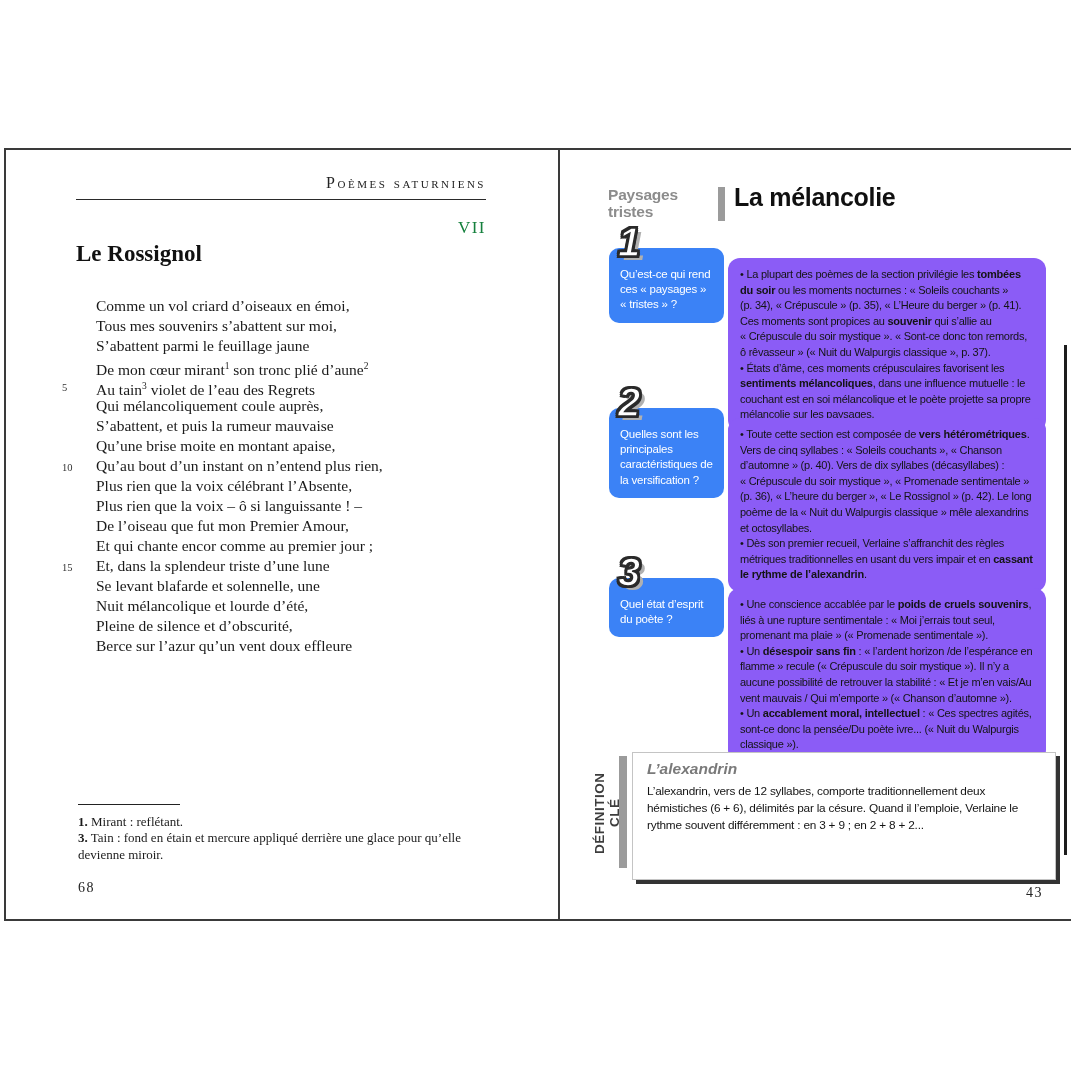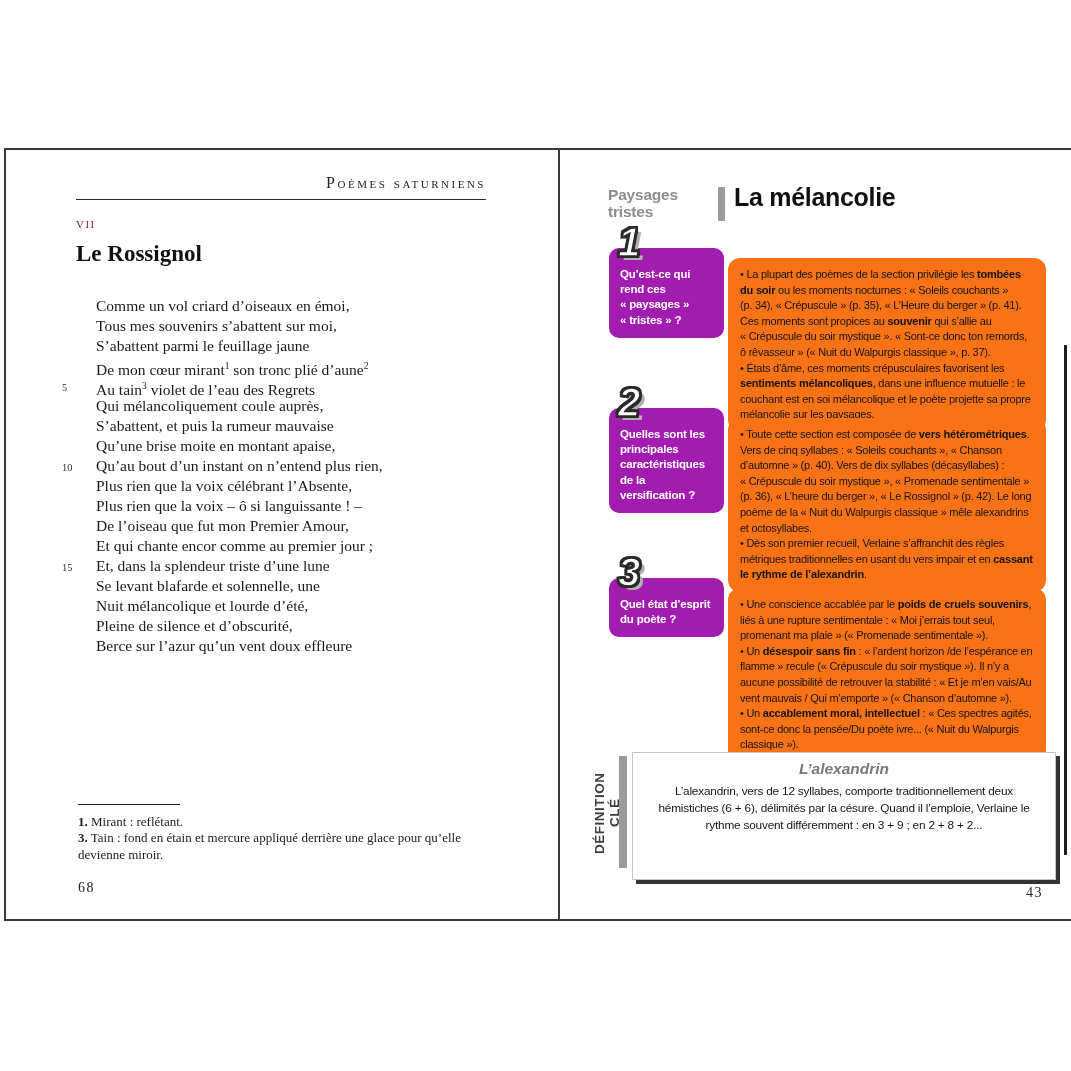--- a/index.html
+++ b/index.html
@@ -9,22 +9,22 @@
   
   .frame{position:absolute;left:4px;top:148px;width:1067px;height:773px;box-sizing:border-box;
          border-top:2px solid #3a3a3a;border-bottom:2px solid #3a3a3a;border-left:2px solid #3a3a3a;}
   .spine{position:absolute;left:558px;top:148px;width:2px;height:773px;background:#3a3a3a;}
   .edge-line{position:absolute;left:1064px;top:345px;width:3px;height:510px;background:#1d1d1d;}
 
   
   .lp-header{position:absolute;left:76px;top:174px;width:410px;text-align:right;
              font-variant:small-caps;letter-spacing:2.5px;font-size:16px;color:#222;}
   .lp-rule{position:absolute;left:76px;top:199px;width:410px;border-top:1.5px solid #2a2a2a;}
-  .lp-num{position:absolute;left:76px;top:218px;width:410px;text-align:left;
-          font-size:11px;letter-spacing:1.5px;color:#7f1d1d;}
+  .lp-num{position:absolute;left:76px;top:218px;width:410px;text-align:right;
+          font-size:17px;letter-spacing:1.5px;color:#15803d;}
   .lp-title{position:absolute;left:76px;top:241px;width:410px;text-align:left;
             font-size:23px;font-weight:bold;color:#111;}
   .poem{position:absolute;left:62px;top:296px;width:440px;font-size:15.5px;}
   .pl{display:flex;height:20px;line-height:20px;}
   .pl .ln{width:34px;font-size:10.5px;color:#333;padding-top:2px;}
   .pl .lt{flex:1;white-space:nowrap;}
   .lt sup{font-size:9.5px;}
   .fn-rule{position:absolute;left:78px;top:804px;width:102px;border-top:1.5px solid #222;}
   .footnotes{position:absolute;left:78px;top:814px;width:410px;font-size:13px;line-height:16.4px;color:#1b1b1b;}
   .fn{margin:0;}
@@ -39,38 +39,38 @@
             letter-spacing:-0.3px;}
 
   .qnum{position:absolute;left:618px;font-style:italic;font-weight:bold;font-size:40px;color:#fff;
         z-index:3;-webkit-text-stroke:1.5px #2a2a2a;
         text-shadow:-2px -2px 0 #2a2a2a,0 -2px 0 #2a2a2a,2px -2px 0 #2a2a2a,
                     -2px 0 0 #2a2a2a,2px 0 0 #2a2a2a,
                     -2px 2px 0 #2a2a2a,0 2px 0 #2a2a2a,2px 2px 0 #2a2a2a,
                     5px 4px 0 #b0b0b0;}
   .qnum1{top:220px;} .qnum2{top:380px;} .qnum3{top:550px;}
 
-  .qbox{position:absolute;left:609px;width:115px;box-sizing:border-box;background:#a21caf;
-        border-radius:10px;color:#ffffff;font-weight:bold;font-size:11.5px;line-height:15.2px;
+  .qbox{position:absolute;left:609px;width:115px;box-sizing:border-box;background:#3b82f6;
+        border-radius:10px;color:#ffffff;font-weight:normal;font-size:11.5px;line-height:15.2px;
         padding:19px 8px 10px 11px;letter-spacing:-0.2px;z-index:2;}
   .qbox1{top:248px;} .qbox2{top:408px;} .qbox3{top:578px;}
 
-  .abox{position:absolute;left:728px;width:318px;box-sizing:border-box;background:#f97316;
+  .abox{position:absolute;left:728px;width:318px;box-sizing:border-box;background:#8b5cf6;
         border-radius:12px;color:#141414;font-size:11px;line-height:15.6px;
         letter-spacing:-0.25px;padding:9px 12px;}
   .abox1{top:258px;} .abox2{top:418px;} .abox3{top:588px;}
   .abox b{letter-spacing:-0.2px;}
 
   .def-side-label{position:absolute;left:592px;top:756px;height:114px;width:20px;
         writing-mode:vertical-rl;transform:rotate(180deg);font-weight:bold;font-size:13.5px;
         letter-spacing:0.5px;color:#3d3d3d;text-align:center;}
   .def-bar{position:absolute;left:619px;top:756px;width:8px;height:112px;background:#9b9b9b;}
   .def-box{position:absolute;left:632px;top:752px;width:424px;height:128px;box-sizing:border-box;
         background:#ffffff;border:1px solid #c4c4c4;box-shadow:4px 4px 0 #333333;
-        padding:7px 14px 12px 14px;text-align:center;}
+        padding:7px 14px 12px 14px;}
   .def-title{font-style:italic;font-weight:bold;font-size:15.5px;color:#7a7a7a;margin-bottom:5px;}
   .def-body{font-size:11.8px;line-height:17px;color:#141414;letter-spacing:-0.2px;}
   .rp-page{position:absolute;left:1026px;top:885px;font-size:14px;letter-spacing:1.5px;color:#222;
         font-family:"Liberation Serif",serif;}
 </style>
 </head>
 <body>
 
 <div id="root">
   <div class="frame"></div>

